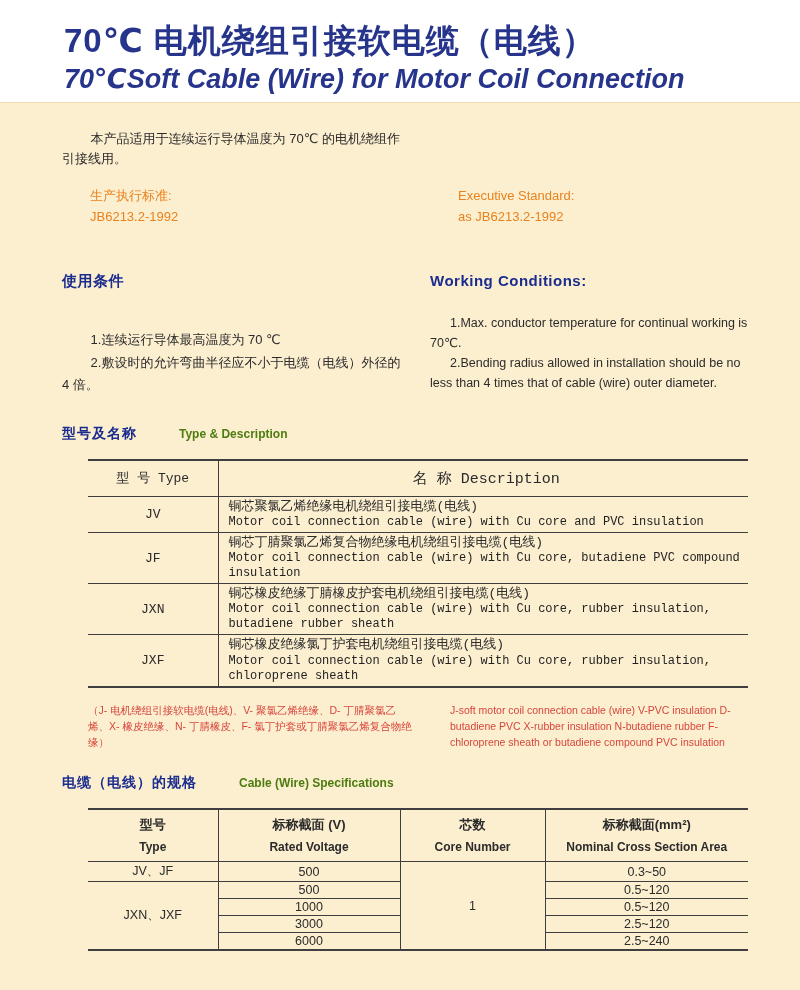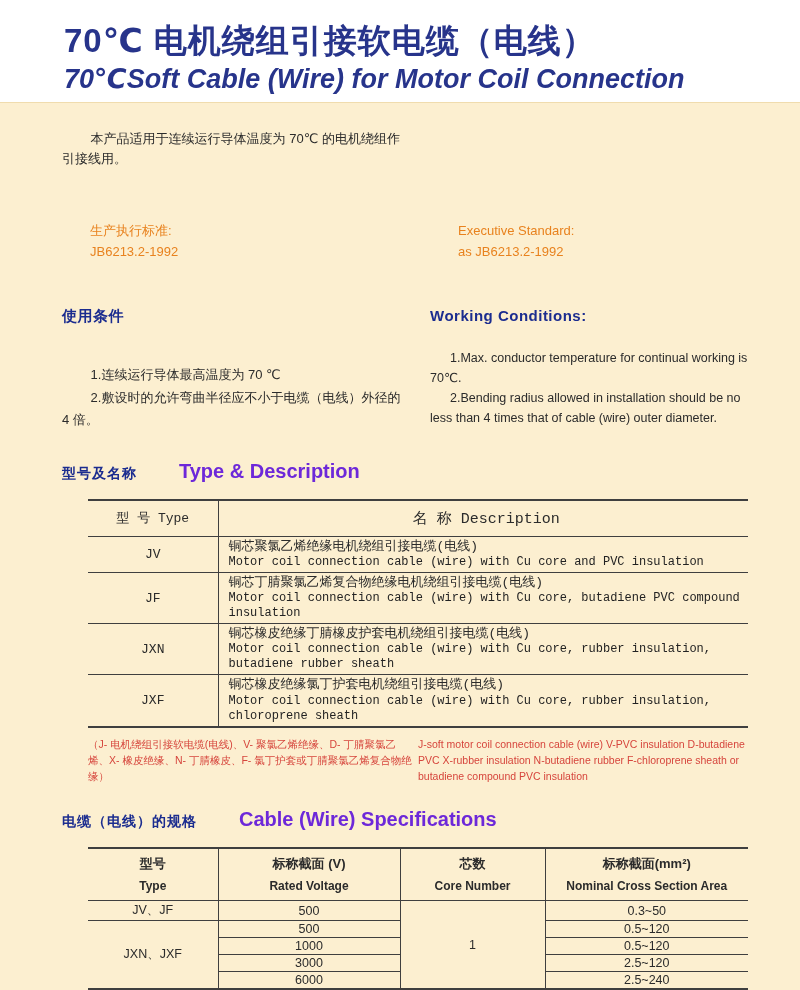--- a/index.html
+++ b/index.html
@@ -22,35 +22,35 @@
   }
   
   .content {
     background:#FCEFD0; height:888px; padding:0 46px 0 62px;
     border-top:1px solid #f0dcae;
   }
   .two-col { display:grid; grid-template-columns:340px 1fr; column-gap:28px; }
   .intro-row { padding-top:26px; font-size:13px; line-height:1.55; }
   .intro-zh p { text-indent:2.2em; }
   .intro-en p { text-indent:2.2em; }
-  .standard-row { margin-top:52px; color:#E8821E; font-size:13px; line-height:1.6; }
+  .standard-row { margin-top:17px; color:#E8821E; font-size:13px; line-height:1.6; }
   .standard-block { padding-left:28px; }
   .standard-block .std-value { padding-left:0; }
   .cond-row { margin-top:44px; font-size:13px; }
   .cond-heading-zh, .cond-heading-en {
     font-size:15px; font-weight:bold; color:#1B2C8F; letter-spacing:0.5px;
   }
   .cond-items { margin-top:38px; line-height:1.75; }
   .cond-items p { text-indent:2.2em; }
   .cond-items-en { margin-top:24px; line-height:1.6; font-size:12.5px; }
   .cond-items-en p { text-indent:1.6em; }
   
   .section-heading { display:flex; align-items:baseline; gap:42px; }
   .section-heading .zh { font-size:14px; font-weight:bold; color:#1B2C8F; letter-spacing:1px; }
-  .section-heading .en { font-size:20px; font-weight:bold; color:#6d28d9; }
+  .section-heading .en { font-size:12px; font-weight:bold; color:#4d7c0f; }
   .heading-type { margin-top:28px; }
   .heading-spec { margin-top:24px; }
   
   table { border-collapse:collapse; width:660px; margin:16px 0 0 26px; }
   .t1 { border-top:2px solid #3f3f3f; border-bottom:2px solid #3f3f3f; }
   .t1 th, .t1 td { font-weight:normal;font-family:Liberation Mono, monospace; }
   .t1 .col-type { width:130px; text-align:center; font-size:13px; }
   .t1 .col-desc { border-left:1px solid #3f3f3f; padding:2px 4px 2px 10px; }
   .t1 thead th { border-bottom:1px solid #3f3f3f; height:36px; font-size:15px; }
   .t1 thead .col-desc { text-align:center; }
@@ -63,21 +63,21 @@
   .t2 thead th { border-bottom:1px solid #3f3f3f; padding:6px 0 7px 0;font-weight:bold; }
   .t2 .h-zh { font-size:13px; }
   .t2 .h-en { font-size:12px; margin-top:6px; }
   .t2 col.c1 { width:130px; } .t2 col.c2 { width:182px; }
   .t2 col.c3 { width:145px; } .t2 col.c4 { width:203px; }
   .t2 tbody td { font-size:12.5px; height:17px; padding:1px 0; }
   .t2 .vline { border-left:1px solid #3f3f3f; }
   .t2 tbody tr + tr .rline { border-top:1px solid #3f3f3f; }
   .t2 .group-start { border-top:1px solid #3f3f3f; }
   
-  .footnote-row { margin-top:8px; display:grid; grid-template-columns:352px 1fr; column-gap:4px; }
+  .footnote-row { margin-top:14px; display:grid; grid-template-columns:352px 1fr; column-gap:36px; }
   .footnote { font-size:10.5px; line-height:1.55; color:#D6453C; }
   .footnote-zh { padding-left:26px; }
 </style>
 </head>
 <body>
 
 <div class="page">
 
   <div class="title-block">
     <div class="title-zh">70℃ 电机绕组引接软电缆（电线）</div>

